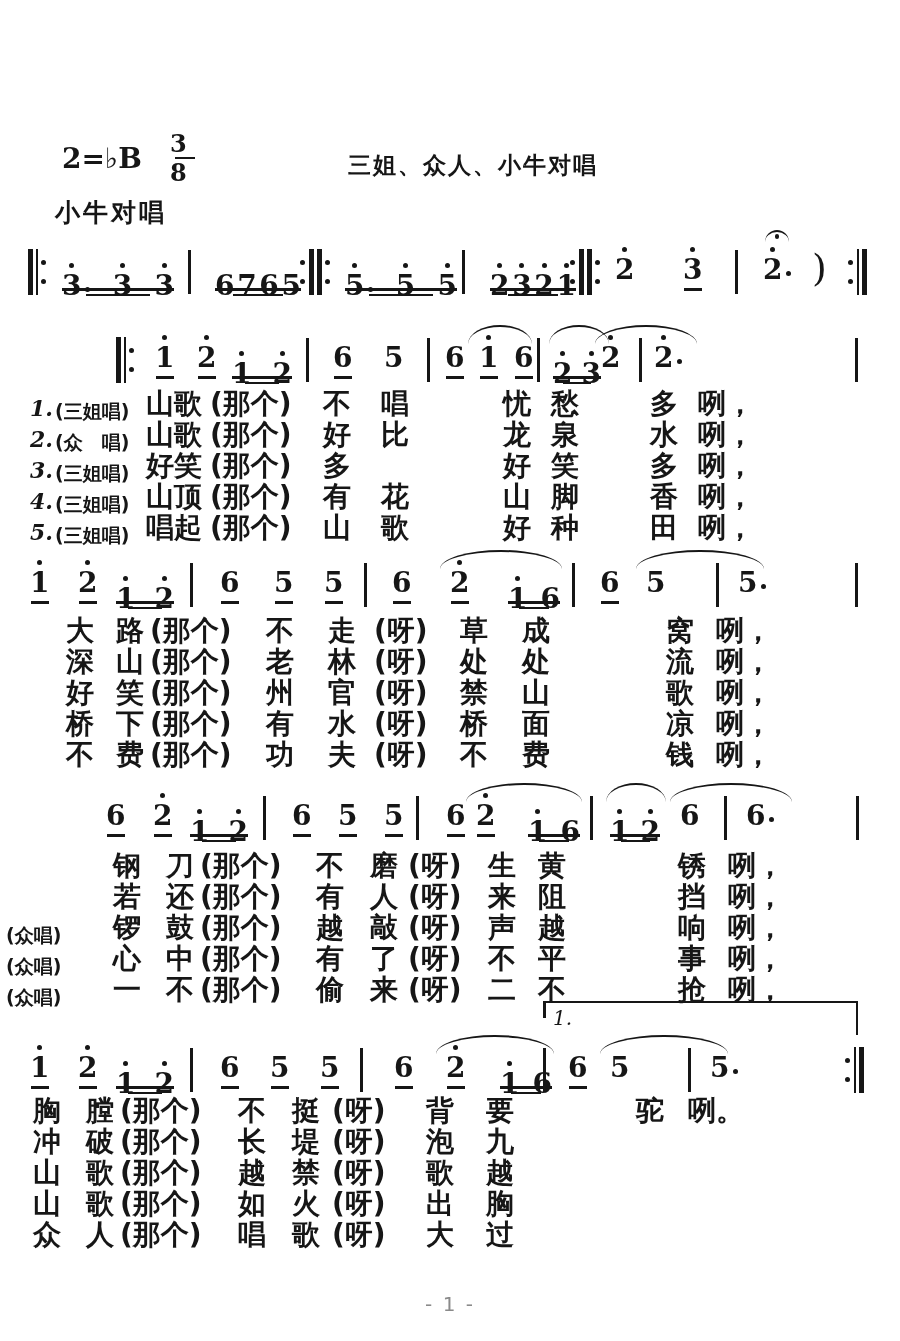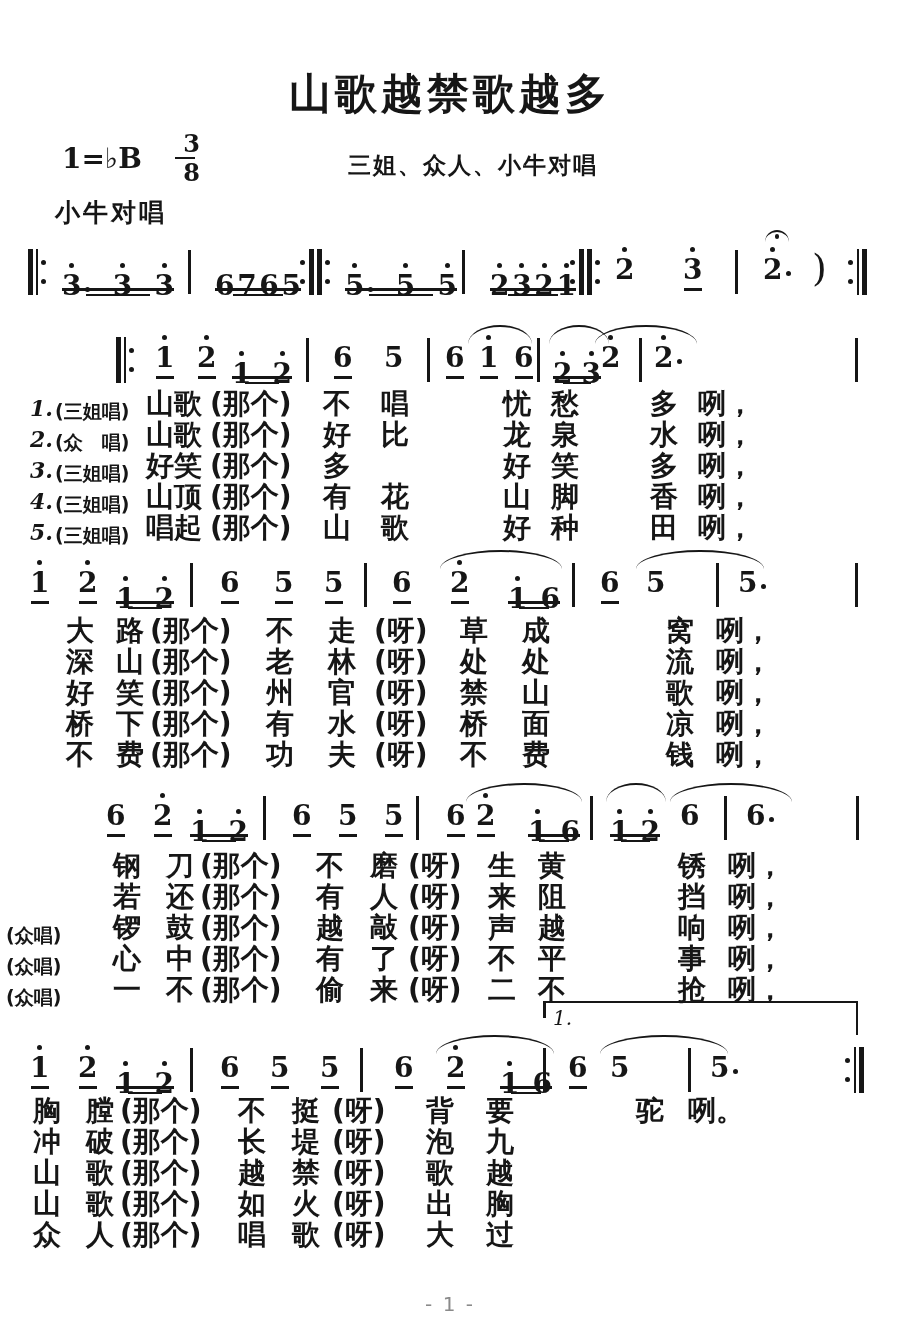--- a/index.html
+++ b/index.html
@@ -3,21 +3,21 @@
 <meta charset="utf-8">
 <style>
   html,body{margin:0;padding:0;background:#e8e8e8;}
   .page{position:relative;width:900px;height:1341px;background:#ffffff;overflow:hidden;
         font-family:"DejaVu Sans","Liberation Sans",sans-serif;color:#161616;}
   
   .title{position:absolute;left:0;right:0;top:66px;text-align:center;font-size:42px;
          font-weight:700;letter-spacing:4px;margin:0;}
   .keysig{position:absolute;left:62px;top:142px;font-family:"DejaVu Serif","Liberation Serif",serif;
           font-weight:700;font-size:28px;}
-  .timesig{position:absolute;left:170px;top:131px;width:30px;text-align:right;
+  .timesig{position:absolute;left:170px;top:131px;width:30px;text-align:left;
            font-family:"DejaVu Serif","Liberation Serif",serif;font-weight:700;font-size:24px;line-height:25px;}
   .tsline{display:block;height:2px;background:#161616;width:20px;margin:1px auto;}
   .performers{position:absolute;left:348px;top:150px;font-size:23px;font-weight:700;letter-spacing:2px;}
   .tempo{position:absolute;left:55px;top:196px;font-size:25px;font-weight:700;letter-spacing:3px;}
   
   .mline{position:absolute;left:0;width:100%;height:70px;}
   .note{position:absolute;top:16px;text-align:center;min-width:18px;}
   .digit{position:relative;display:inline-block;font-family:"DejaVu Serif","Liberation Serif",serif;
          font-weight:700;font-size:28px;line-height:28px;}
   .hidot{position:absolute;top:-9px;left:50%;width:5px;height:5px;margin-left:-2.5px;
@@ -61,22 +61,21 @@
   .wm-text{font-size:16px;color:#3d3d3d;font-weight:600;}
   .logo{width:19px;height:19px;border-radius:50%;background:#c8402e;color:#ffffff;
         display:flex;align-items:center;justify-content:center;font-size:13px;line-height:19px;}
   .site-a{font-size:18px;font-weight:700;font-style:italic;color:#7c3a2b;}
   .site-b{font-size:18px;font-weight:700;font-style:italic;color:#cf9e7d;margin-left:2px;}
 </style>
 </head>
 <body>
 
 <div class="page">
-  <h1 class="title">山歌越禁歌越多</h1>
-  <div class="keysig">1=♭B</div>
+  <div class="keysig">2=♭B</div>
   <div class="timesig">
     <span>3</span>
     <span class="tsline"></span>
     <span>8</span>
   </div>
   <div class="performers">三姐、众人、小牛对唱</div>
   <div class="tempo">小牛对唱</div>
 
   <div id="score">
       <div class="mline" style="top: 240px;">

